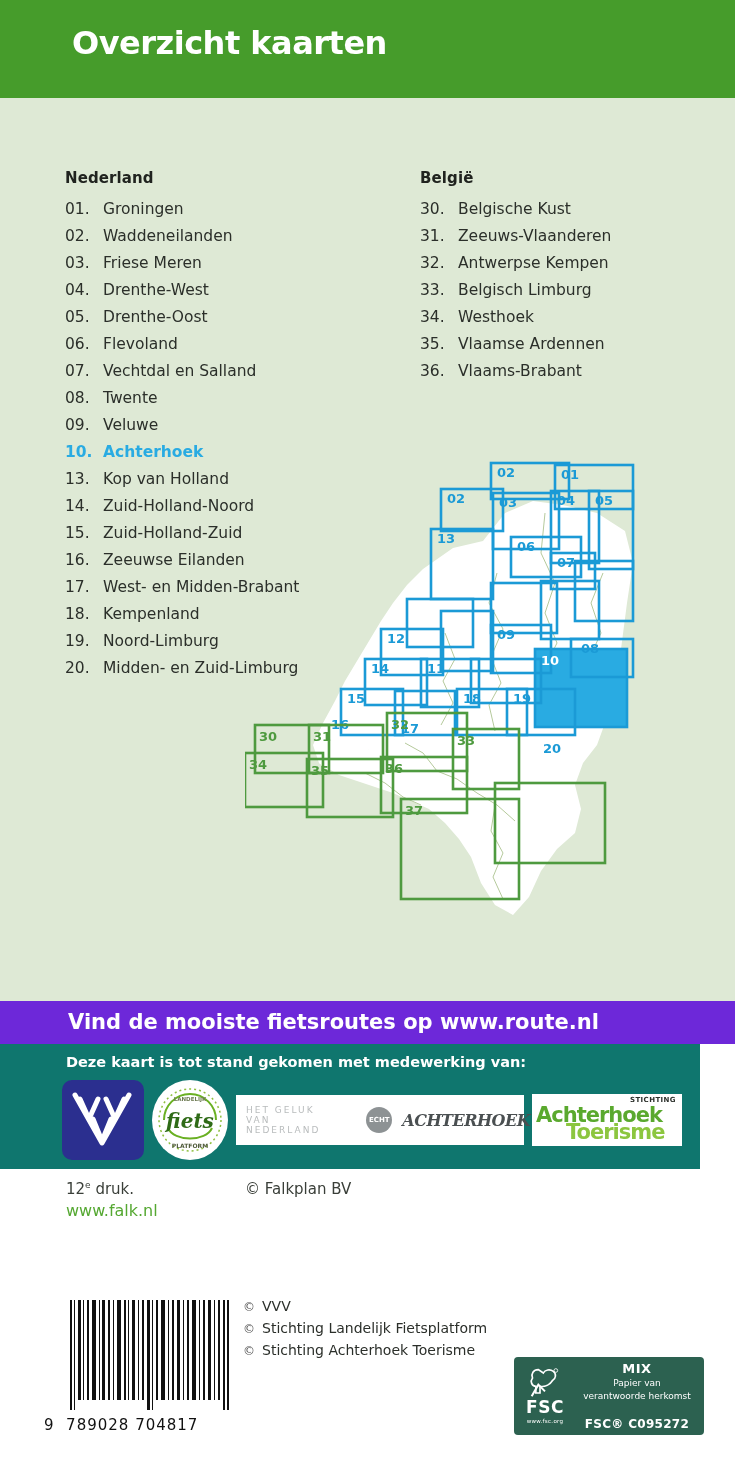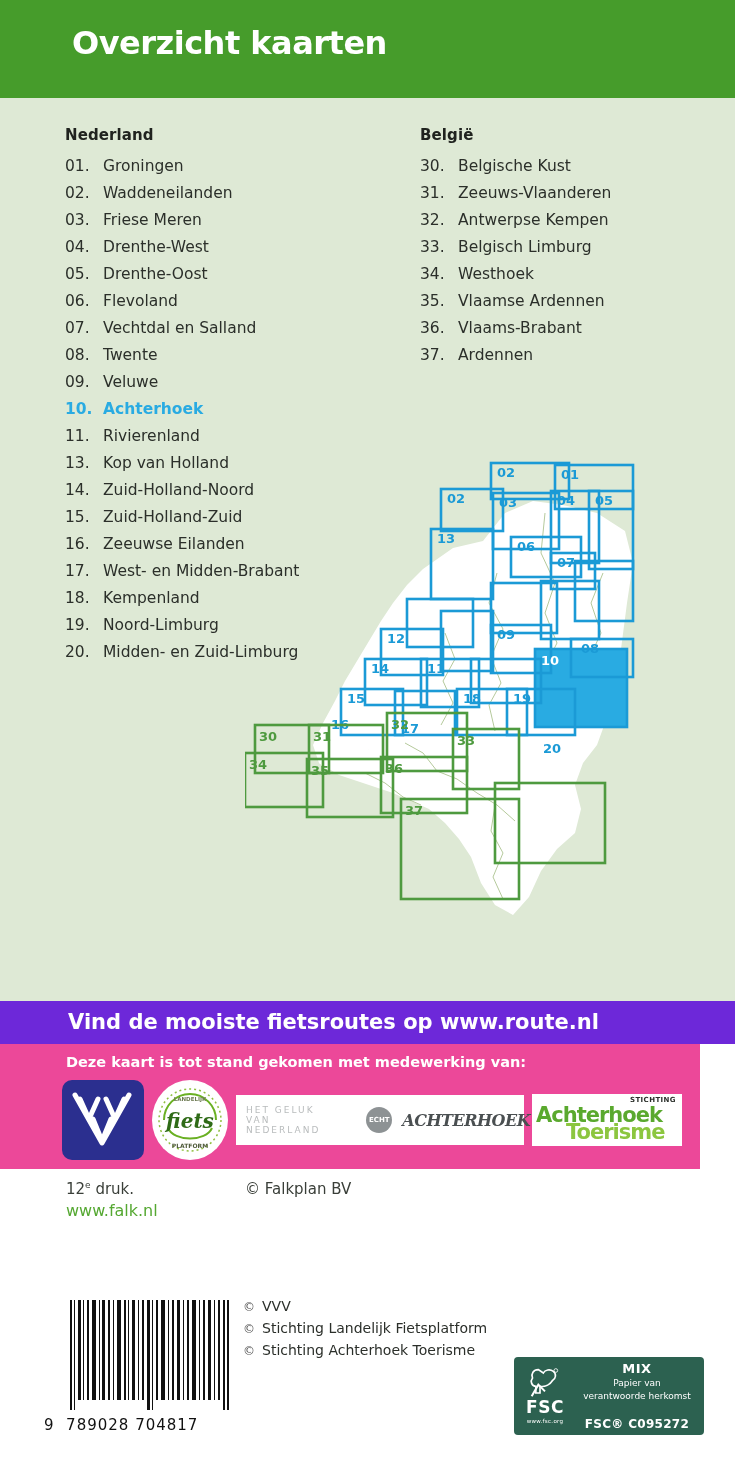--- a/index.html
+++ b/index.html
@@ -28,21 +28,21 @@
     position:absolute;left:0;top:98px;width:735px;height:903px;
     background:#dee9d5;
   }
 
   
   .list{position:absolute;}
   .list.nl{left:65px;top:28px;}
   .list.be{left:420px;top:28px;}
   .list-heading{
     font-size:15px;font-weight:bold;color:#20231f;
-    margin-bottom:9px;letter-spacing:.1px;
+    margin-bottom:9px;letter-spacing:.1px;margin-top:43px;
   }
   .list-row{
     display:flex;align-items:baseline;
     font-size:15.5px;color:#2b2f2a;
     height:27px;line-height:27px;
   }
   .list-num{width:38px;flex:0 0 38px;}
   .list-row.active .list-num,
   .list-row.active .list-label{color:#29abe2;font-weight:bold;}
 
@@ -58,21 +58,21 @@
     background:#6d28d9;
   }
   .cta-text{
     position:absolute;left:68px;top:9px;
     font-size:21px;font-weight:bold;color:#ffffff;
   }
 
   
   .partners{
     position:absolute;left:0;top:1044px;width:700px;height:125px;
-    background:#ec4899;
+    background:#0f766e;
   }
   .partners-text{
     position:absolute;left:66px;top:10px;
     font-size:14.5px;font-weight:bold;color:#ffffff;
   }
   .logos{
     position:absolute;left:62px;top:36px;
     display:flex;align-items:center;gap:8px;
   }
 
@@ -219,24 +219,20 @@
           </div>
           <div class="list-row">
             <span class="list-num">09.</span>
             <span class="list-label">Veluwe</span>
           </div>
           <div class="list-row active">
             <span class="list-num">10.</span>
             <span class="list-label">Achterhoek</span>
           </div>
           <div class="list-row">
-            <span class="list-num">11.</span>
-            <span class="list-label">Rivierenland</span>
-          </div>
-          <div class="list-row">
             <span class="list-num">13.</span>
             <span class="list-label">Kop van Holland</span>
           </div>
           <div class="list-row">
             <span class="list-num">14.</span>
             <span class="list-label">Zuid-Holland-Noord</span>
           </div>
           <div class="list-row">
             <span class="list-num">15.</span>
             <span class="list-label">Zuid-Holland-Zuid</span>
@@ -287,24 +283,20 @@
             <span class="list-num">34.</span>
             <span class="list-label">Westhoek</span>
           </div>
           <div class="list-row">
             <span class="list-num">35.</span>
             <span class="list-label">Vlaamse Ardennen</span>
           </div>
           <div class="list-row">
             <span class="list-num">36.</span>
             <span class="list-label">Vlaams-Brabant</span>
-          </div>
-          <div class="list-row">
-            <span class="list-num">37.</span>
-            <span class="list-label">Ardennen</span>
           </div>
         </div>
     </div>
 
     <div class="map-wrap">
       <svg viewBox="0 0 420 520" xmlns="http://www.w3.org/2000/svg">
 
         <g>
           <path d="M208 95 L238 88 L260 60 L288 48 L318 52 L352 60 L380 78 L388 110 L382 150
                    L376 196 L366 230 L352 250 L340 246 L322 258 L300 252 L286 268 L272 262

